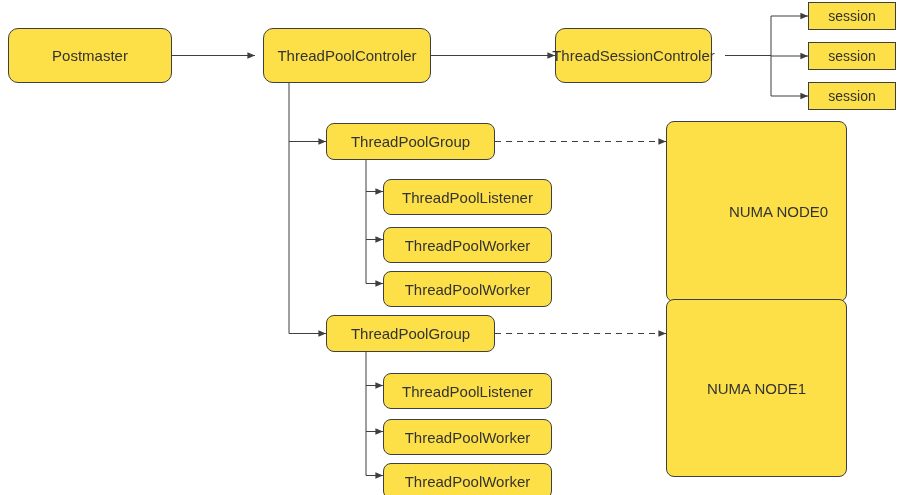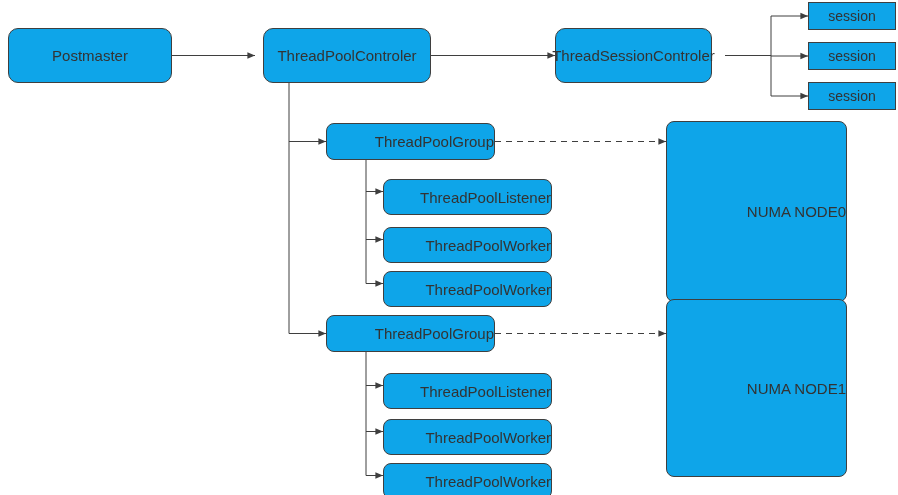--- a/index.html
+++ b/index.html
@@ -19,31 +19,31 @@
     position: absolute;
     left: 0;
     top: 0;
     width: 898px;
     height: 495px;
   }
   .node {
     position: absolute;
     box-sizing: border-box;
     border: 1px solid #3f3f3f;
-    background: #0ea5e9;
+    background: #fde047;
     display: flex;
     align-items: center;
     justify-content: center;
     color: #333333;
     font-size: 15px;
     white-space: nowrap;
     text-align: center;
   }
   .rounded { border-radius: 10px; }
-  .pill    { border-radius: 8px; justify-content: flex-end; }
+  .pill    { border-radius: 8px; }
   .rect    { border-radius: 0; font-size: 14px; }
 
   
   .postmaster          { left: 8px;   top: 28px;  width: 164px; height: 55px; }
   .pool-controller     { left: 255px; top: 28px;  width: 168px; height: 55px; margin-left: 8px; }
   .session-controller  { left: 555px; top: 28px;  width: 157px; height: 55px; }
 
   
   .session   { left: 808px; width: 88px; height: 28px; }
   .session-1 { top: 2px; }

